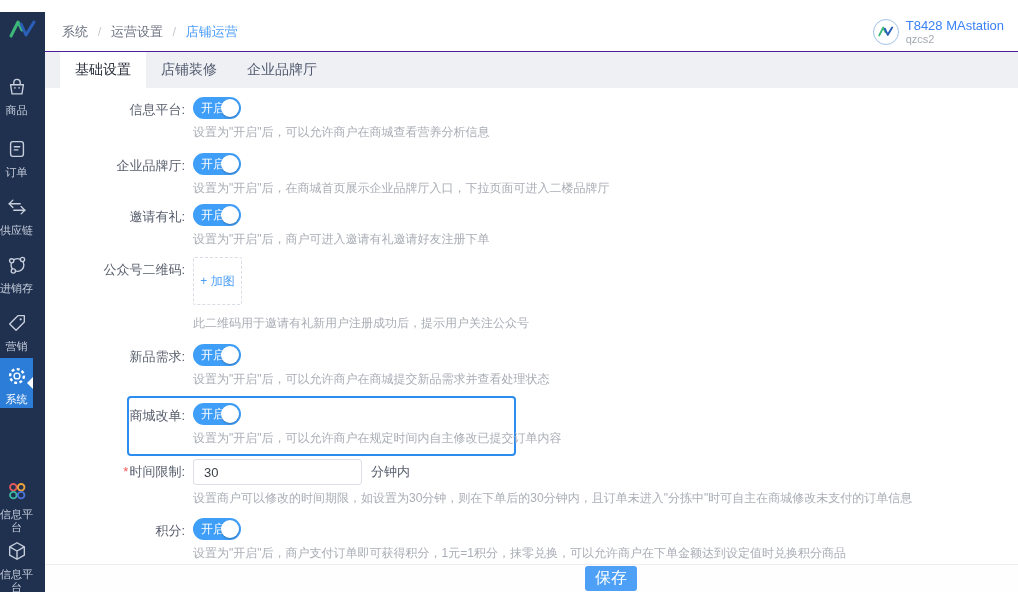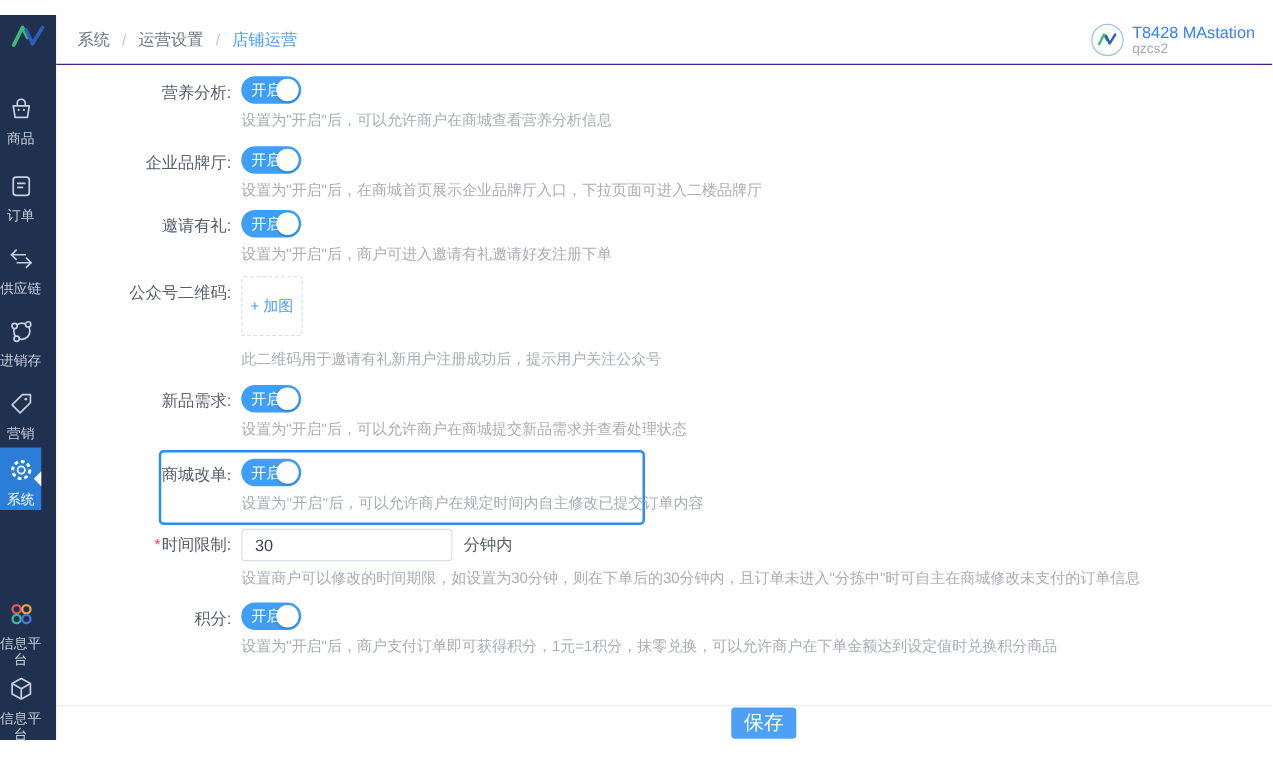--- a/index.html
+++ b/index.html
@@ -47,21 +47,21 @@
   .toggle { position:relative; width:48px; height:22px; border-radius:11px; background:#3f9ef8;
     color:#fff; font-size:12px; line-height:22px; padding-left:8px; cursor:pointer; }
   .toggle .knob { position:absolute; right:2px; top:2px; width:18px; height:18px; border-radius:50%;
     background:#fff; box-shadow:0 1px 2px rgba(0,0,0,.25); }
 
   .upload-box { width:49px; height:48px; border:1px dashed #d8dce3; border-radius:2px; background:#fff;
     display:flex; align-items:center; justify-content:center; font-size:12px; color:#4a9ef7; cursor:pointer;text-align:right; }
   .qr-desc { margin-top:10px; }
 
   .highlight-wrap { margin-left:82px; width:389px; border:2px solid #2d8cf0; border-radius:4px;
-    padding:5px 0 7px 0;font-family:Liberation Serif, serif; }
+    padding:5px 0 7px 0; }
   .highlight-wrap .row-label { width:56px; }
 
   .text-input { width:169px; height:26px; border:1px solid #dcdfe6; border-radius:3px; font-size:13px;
     color:#3a3f47; padding:0 10px; outline:none; font-family:inherit; }
   .unit { font-size:13px; color:#565d6b; margin-left:9px; }
   .input-line { display:flex; align-items:center; }
 
   .footerbar { height:28px; background:#fefefe; border-top:1px solid #ebedf0; display:flex; align-items:center; }
   .save-btn { margin-left:540px; min-width:42px; height:25px; background:#4da0f5; color:#fff; border:none;
     border-radius:3px; font-size:16px; padding:0 10px; cursor:pointer; font-family:inherit; }
@@ -185,25 +185,30 @@
             <path d="M14 6 L19 17 L27 4" stroke="#2b5fb8" stroke-width="3.4" stroke-linecap="round" stroke-linejoin="round"></path>
           </svg>
         </span>
         <span>
           <span class="name" style="display:block">T8428 MAstation</span>
           <span class="sub" style="display:block">qzcs2</span>
         </span>
       </div>
     </div>
 
+    <div class="tabband">
+      <div class="tab active">基础设置</div>
+      <div class="tab">店铺装修</div>
+      <div class="tab">企业品牌厅</div>
+    </div>
 
     <div class="content">
 
       <div class="form-row mb12">
-        <div class="row-label">营养分析:</div>
+        <div class="row-label">信息平台:</div>
         <div class="row-body">
           <div class="toggle">
             <span>开启</span>
             <span class="knob"></span>
           </div>
           <div class="desc">设置为"开启"后，可以允许商户在商城查看营养分析信息</div>
         </div>
       </div>
 
       <div class="form-row mb7">

